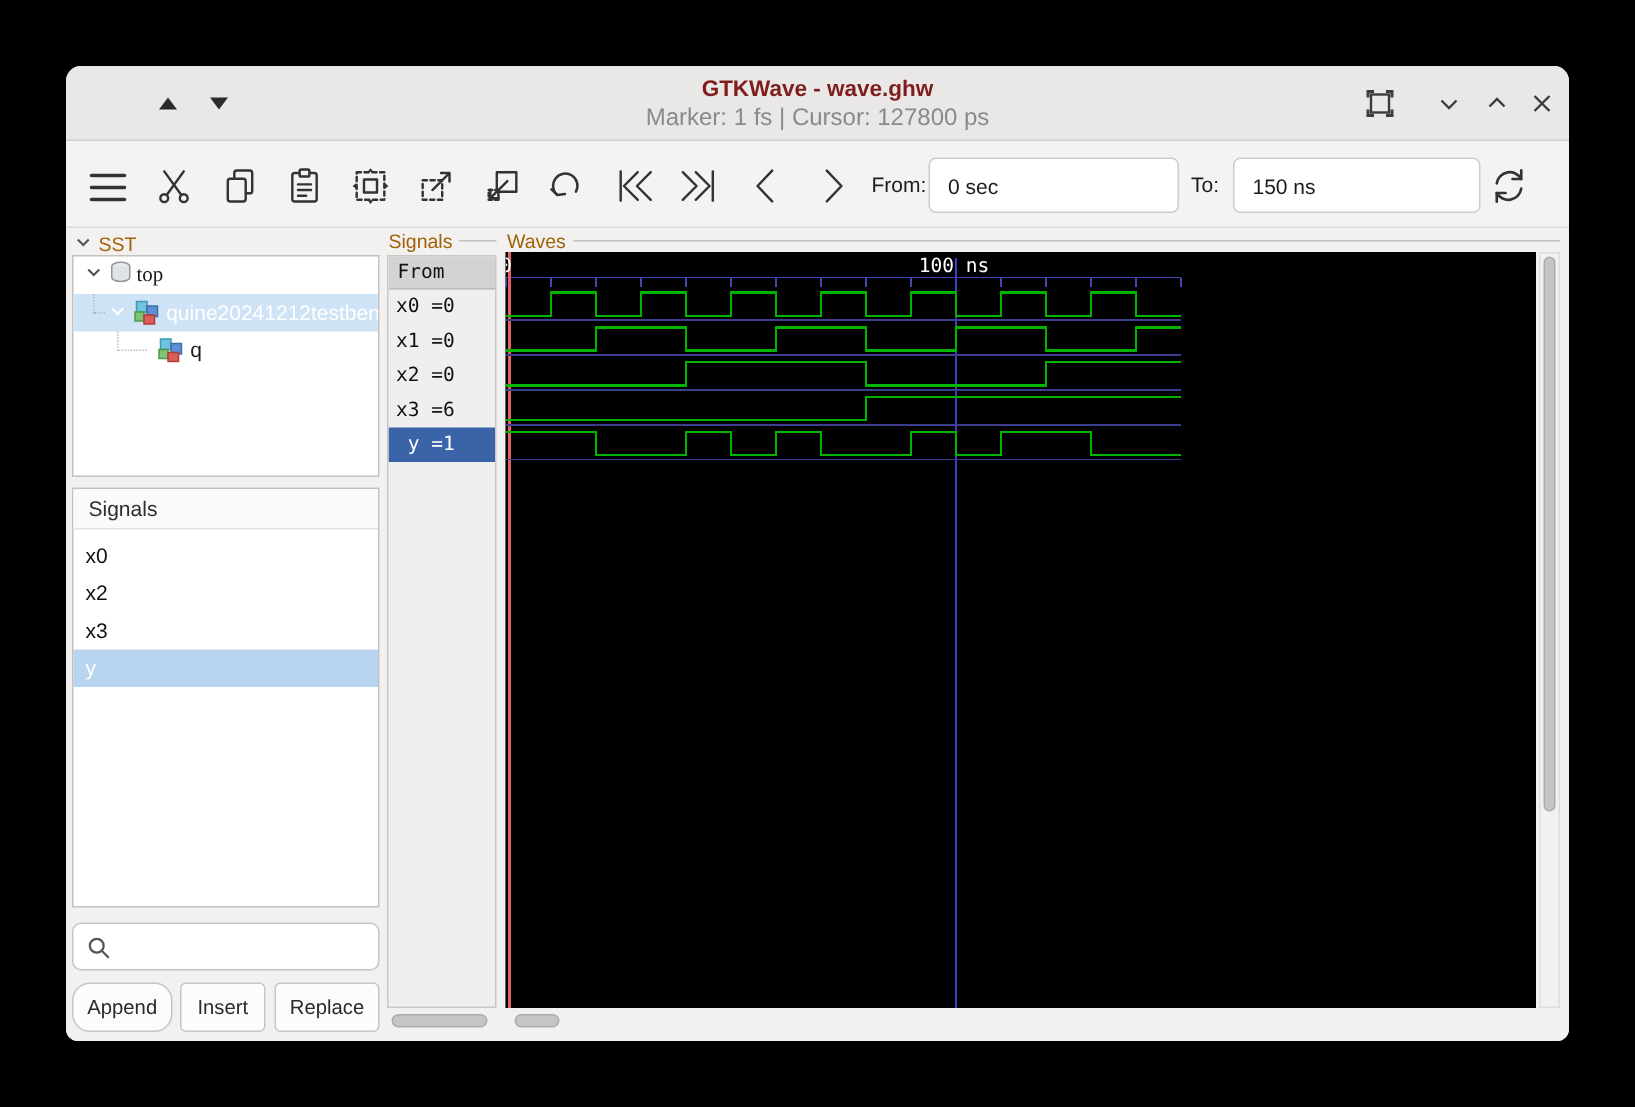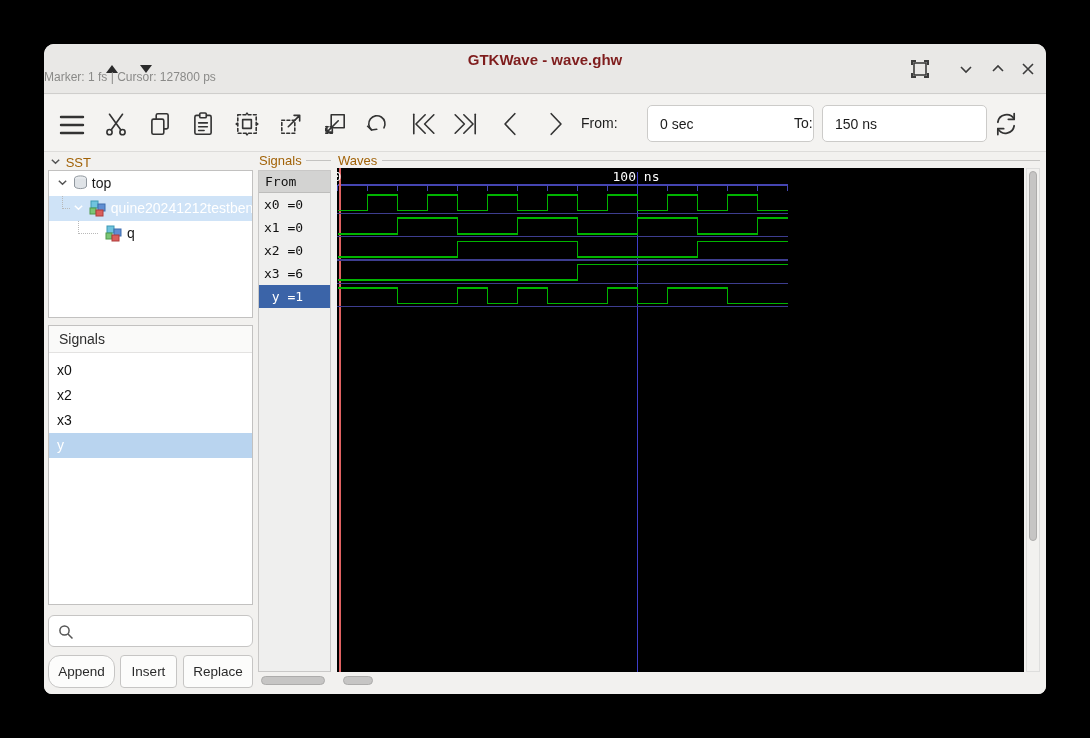--- a/index.html
+++ b/index.html
@@ -6,22 +6,22 @@
   html,body { width:1090px; height:738px; background:#000; overflow:hidden;
               font-family:"Liberation Sans", sans-serif; }
   #window { position:absolute; left:44px; top:44px; width:1002px; height:650px;
             background:#f2f1ef; border-radius:10px 10px 8px 8px; overflow:hidden; }
 
   
   #titlebar { position:absolute; left:0; top:0; width:100%; height:50px;
               background:#e9e8e6; border-bottom:1px solid #cfcecc; }
   .tb-title { position:absolute; left:0; right:0; top:7px; text-align:center;
               font-size:15px; font-weight:bold; color:#7f1d1d; }
-  .tb-sub   { position:absolute; left:0; right:0; top:26px; 
-              font-size:12px; color:#8a8a88; }
+  .tb-sub   { position:absolute; left:0; right:0; top:26px; text-align:center;
+              font-size:16px; color:#8a8a88; }
   .tri-up { position:absolute; top:21px; width:0; height:0;
             border-left:6px solid transparent; border-right:6px solid transparent;
             border-bottom:8px solid #2b2b2b; cursor:pointer; }
   .tri-dn { position:absolute; top:21px; width:0; height:0;
             border-left:6px solid transparent; border-right:6px solid transparent;
             border-top:8px solid #2b2b2b; cursor:pointer; }
   .winbtn { position:absolute; top:15px; width:20px; height:20px; cursor:pointer; }
   .winbtn svg { width:100%; height:100%; stroke:#3c3c3c; fill:none; stroke-width:1.6; }
 
   
@@ -192,21 +192,21 @@
       <svg viewBox="0 0 24 24" stroke-width="1.3">
           <path d="M15.5,2.5 L6.5,12 L15.5,21.5"></path>
         </svg>
     </div>
     <div class="ticon" style="left:498px;">
       <svg viewBox="0 0 24 24" stroke-width="1.3">
           <path d="M8.5,2.5 L17.5,12 L8.5,21.5"></path>
         </svg>
     </div>
     <div class="tlabel" style="left:537px;">From:</div>
-    <input class="tfield" style="left: 575px; width: 167px; margin-left: 28px;" value="0 sec">
+    <input class="tfield" style="left: 575px; width: 167px;" value="0 sec">
     <div class="tlabel" style="left:750px;">To:</div>
     <input class="tfield" style="left: 778px; width: 165px;" value="150 ns">
     <div class="ticon" style="left:948px;top:15px;width:28px;height:28px;">
       <svg viewBox="0 0 24 24" stroke-width="1.4">
           <path d="M5,10.5 A7.5,7.5 0 0 1 19,8"></path>
           <path d="M19,8 v-5 M19,8 h-5"></path>
           <path d="M19,13.5 A7.5,7.5 0 0 1 5,16"></path>
           <path d="M5,16 v5 M5,16 h5"></path>
         </svg>
     </div>
@@ -215,21 +215,21 @@
   <div id="content">
 
     <div class="frame-label" style="left:6px; top:3px;">
       <span class="chev"><svg viewBox="0 0 12 12" width="11" height="11">
             <path d="M2,4 L6,8 L10,4"></path>
           </svg></span>
       <span>SST</span>
     </div>
 
     <div id="sst-tree">
-      <div class="tree-row" style="padding-left:8px;">
+      <div class="tree-row" style="padding-left:8px;font-family:Liberation Serif, serif;">
         <span class="chev"><svg viewBox="0 0 12 12" width="11" height="11">
               <path d="M2,4 L6,8 L10,4"></path>
             </svg></span>
         <svg width="15" height="16" style="vertical-align:-3px;">
             <ellipse cx="7.5" cy="3.5" rx="6" ry="2.6" fill="#e8ebee" stroke="#90979e"></ellipse>
             <path d="M1.5,3.5 V11 A6,2.6 0 0 0 13.5,11 V3.5" fill="#dfe3e7" stroke="#90979e"></path>
           </svg>
         <span>top</span>
       </div>
       <div class="tree-row sel" style="padding-left:24px;">

